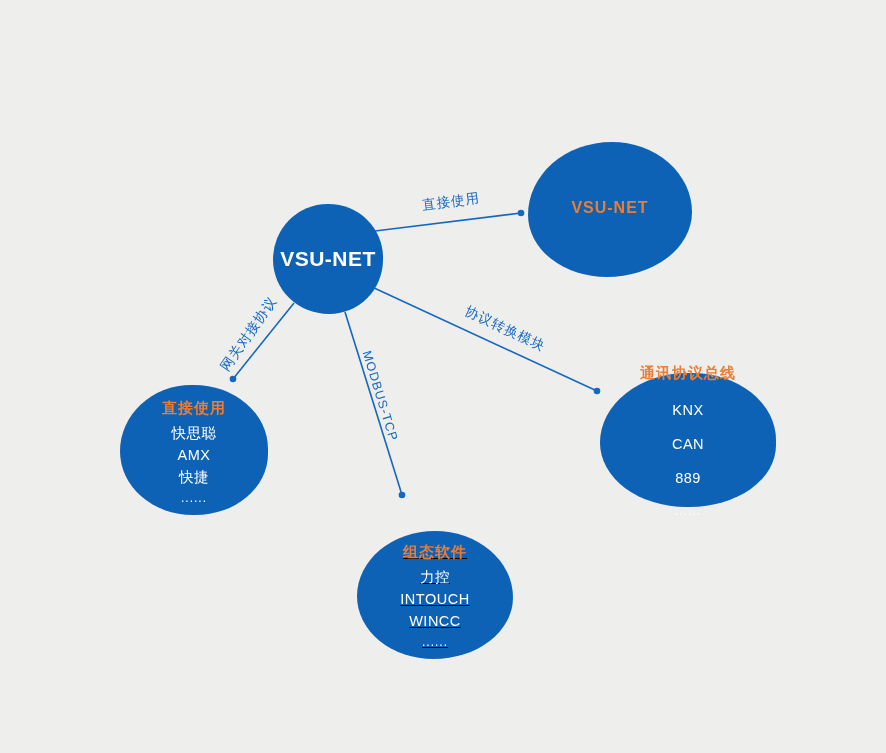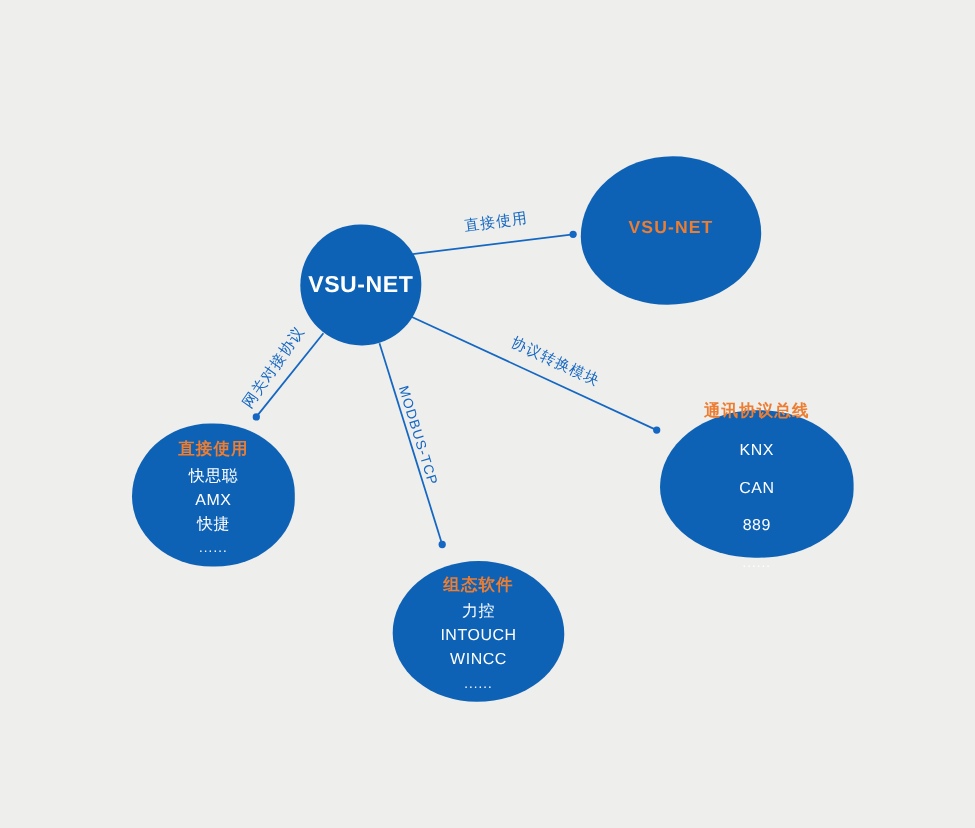--- a/index.html
+++ b/index.html
@@ -53,24 +53,25 @@
     border-radius: 51% 49% 52% 48% / 54% 52% 48% 46%;
   }
   .node-direct .node-title { font-size: 16px; }
   .node-left {
     left: 120px; top: 385px;
     width: 148px; height: 130px;
     border-radius: 49% 51% 50% 50% / 52% 50% 48% 50%;
     padding-top: 6px;
   }
   .node-bottom {
-    left: 357px; top: 510px;
+    left: 357px; top: 531px;
     width: 156px; height: 128px;
     border-radius: 50% 50% 51% 49% / 51% 52% 48% 49%;
     padding-top: 4px;
+    text-decoration: underline;
   }
   .node-right {
     left: 600px; top: 373px;
     width: 176px; height: 134px;
     border-radius: 51% 49% 50% 50% / 53% 51% 47% 49%;
     padding-top: 4px;
     gap: 12px;
   }
   .node-title {
     color: var(--accent-orange, #ed7d31);

